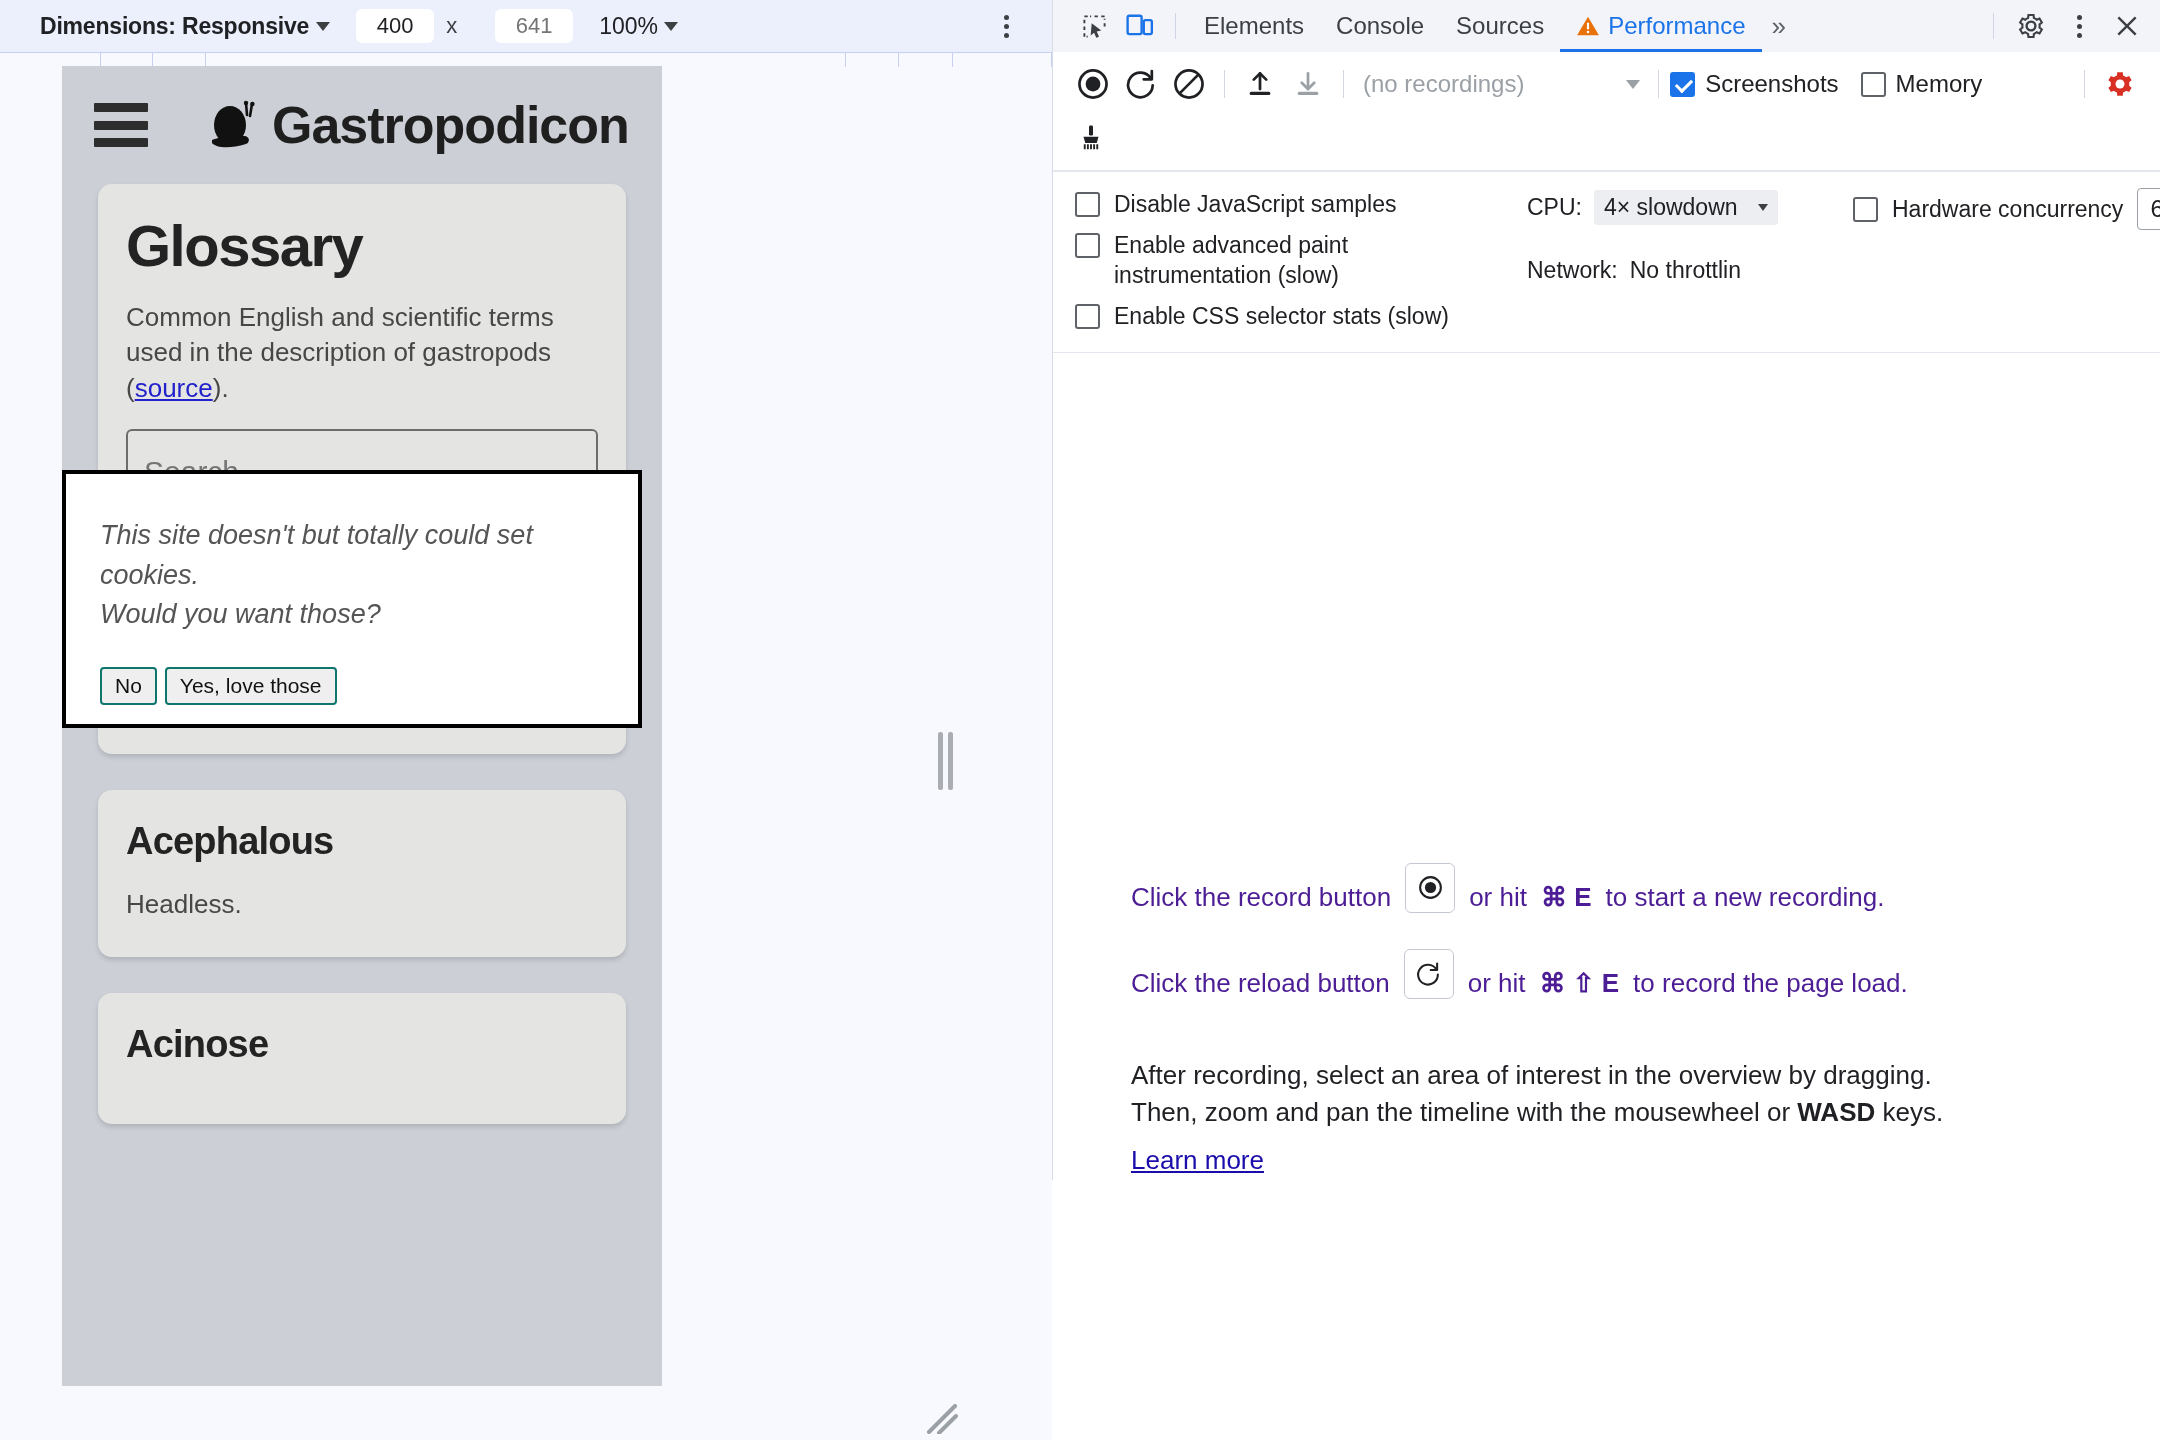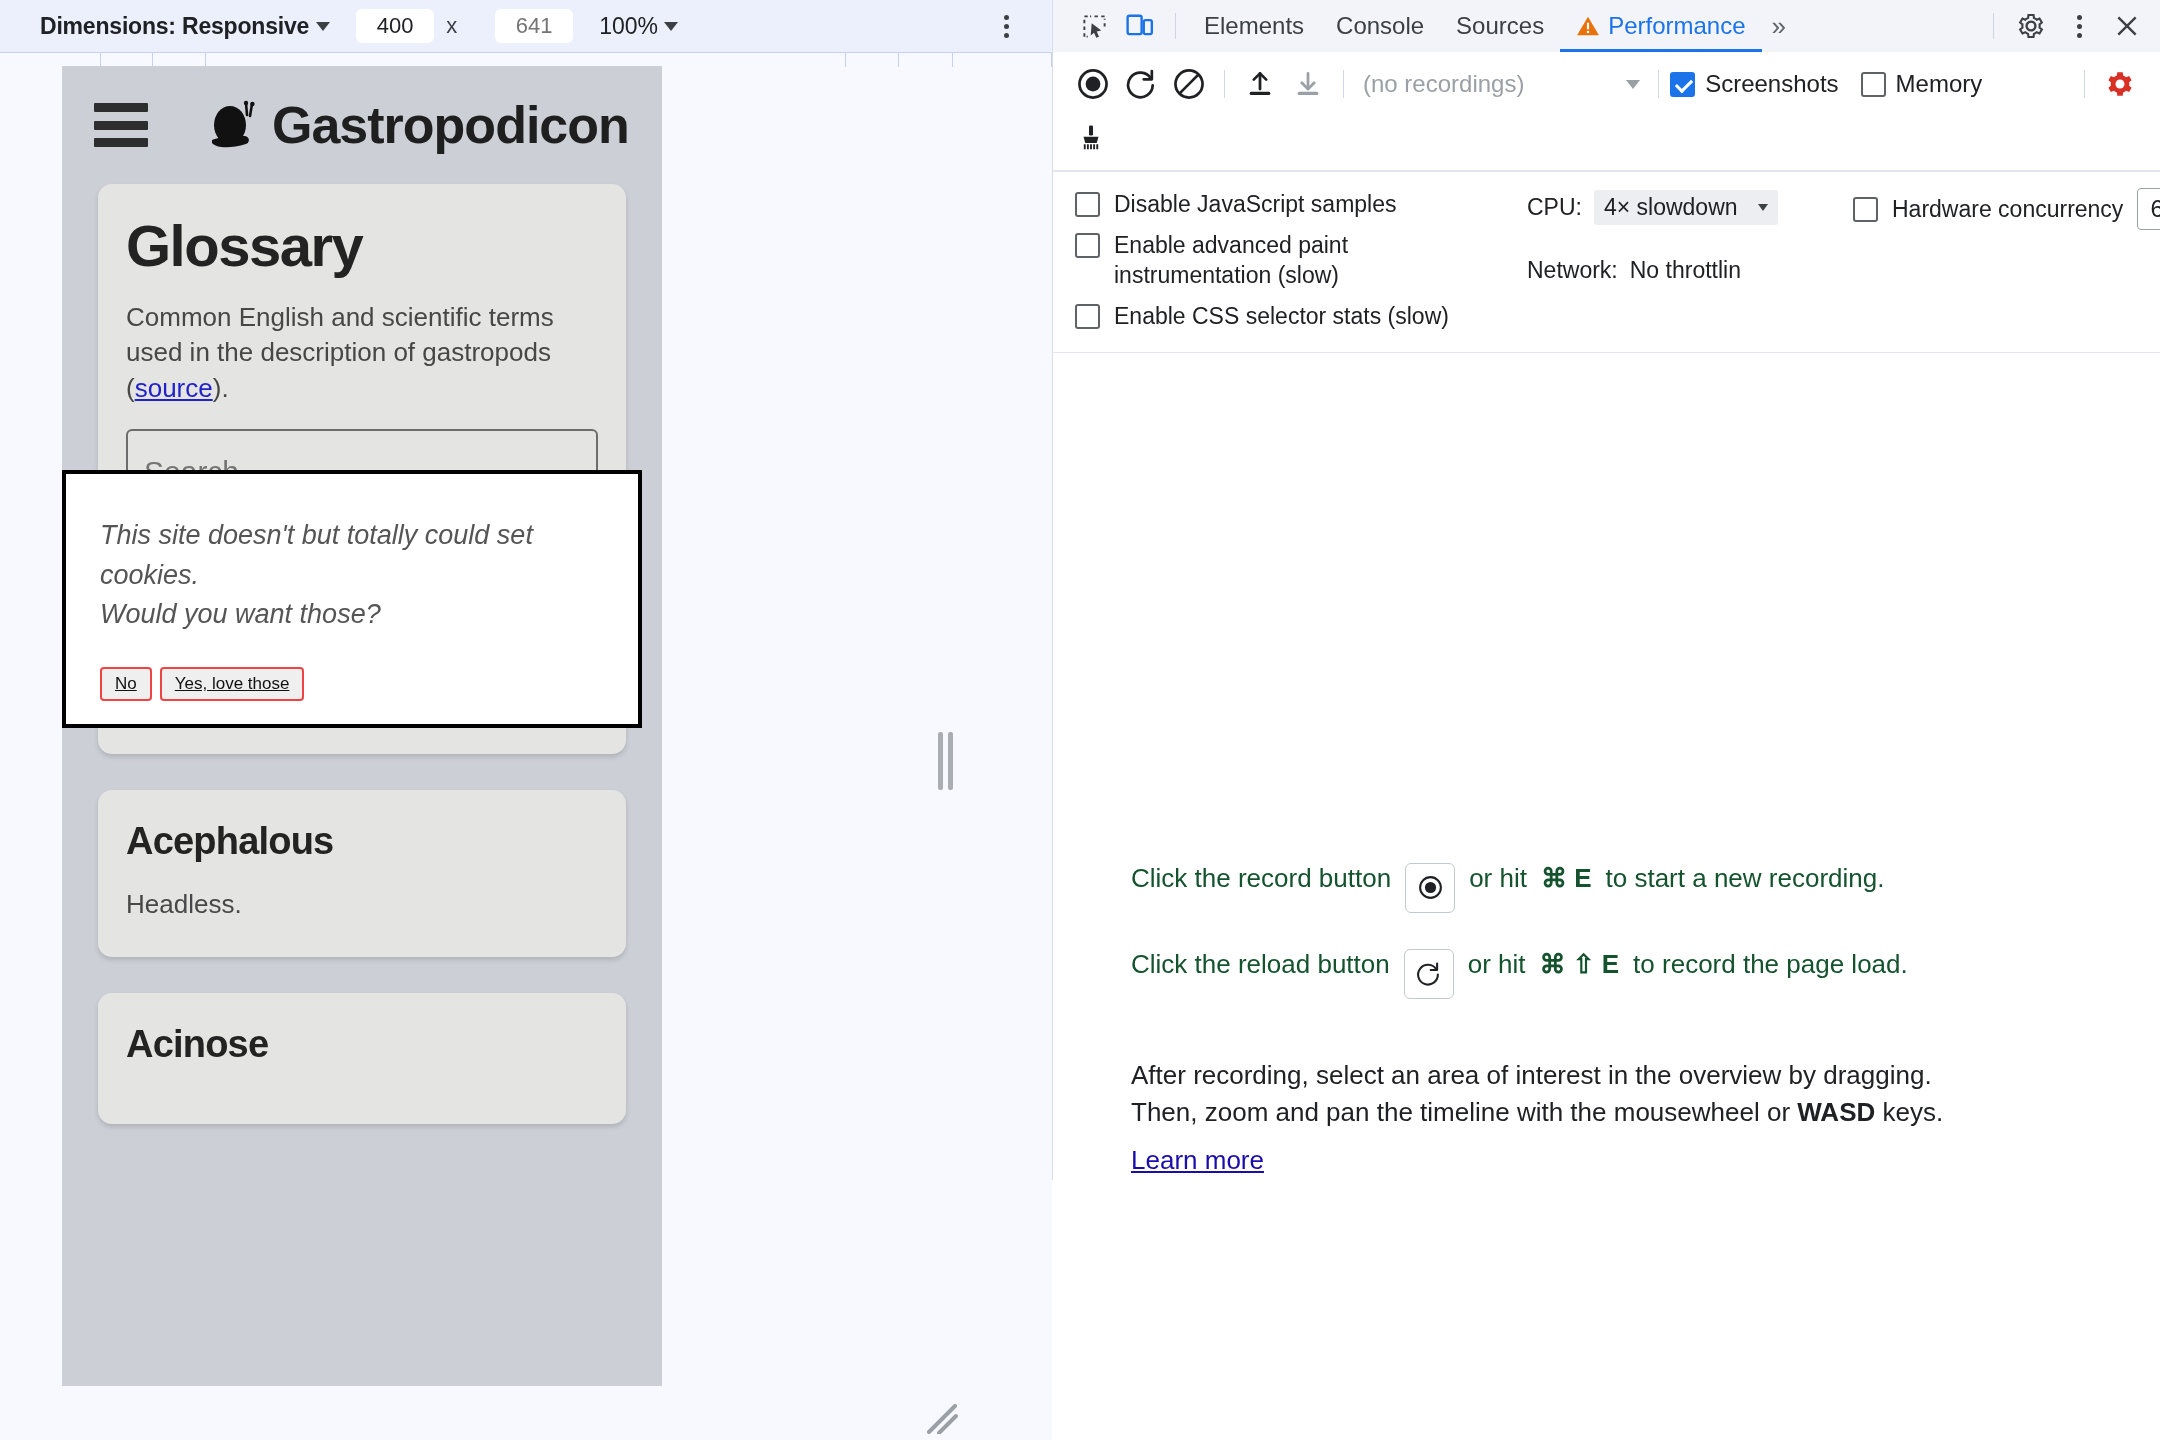--- a/index.html
+++ b/index.html
@@ -130,27 +130,26 @@
     width: 795px; height: 258px;
     background: #ffffff;
     border: 4px solid #000000;
     padding: 42px 34px;
     z-index: 30;
   }
   .cookie-dialog p { font-size: 27px; color: #555555; line-height: 1.47; font-style: italic; }
   .cookie-actions { margin-top: 32px; display: flex; gap: 8px; }
   .cookie-actions button {
     font-family: "Liberation Sans", sans-serif;
-    font-size: 17px; color: #111111;
+    font-size: 21px; color: #111111;
     background: #efefef;
-    border: 2px solid #ef4444;
+    border: 2px solid #0f766e;
     border-radius: 4px;
     padding: 5px 13px;
     cursor: pointer;
-    text-decoration: underline;
   }
 
   
   .handle-right {
     position: absolute; left: 936px; top: 730px;
     width: 18px; height: 62px;
     display: flex; gap: 5px; justify-content: center; align-items: center;
   }
   .handle-right i { width: 5px; height: 58px; background: #aaaeb3; border-radius: 2px; display:block; }
   .handle-corner {
@@ -233,22 +232,22 @@
     padding-left: 12px; font-family: "Liberation Sans", sans-serif;
   }
   .dt-divider { height: 1px; background: #e3e6ee; width: 100%; }
 
   .dt-body { padding: 0; position: relative; height: 1120px; background: #fff; }
   .landing {
     position: absolute; left: 78px; top: 510px; width: 940px;
     display: flex; flex-direction: column; gap: 0;
   }
   .land-line {
-    display: flex; align-items: flex-start; gap: 14px;
-    font-size: 26px; color: #14532d; white-space: nowrap;
+    display: flex; align-items: flex-end; gap: 14px;
+    font-size: 26px; color: #4c1d95; white-space: nowrap;
   }
   .land-line.l1 { margin-bottom: 36px; }
   .keybox {
     width: 50px; height: 50px; border: 1px solid #c4c8d0; border-radius: 6px;
     display: flex; align-items: center; justify-content: center; background: #fff;
   }
   .land-para { margin-top: 58px; font-size: 26px; color: #202124; line-height: 1.43; }
   .land-link { color: #1a0dab; text-decoration: underline; font-size: 26px; display: inline-block; margin-top: 11px; }
   b { font-weight: bold; }
 </style>

